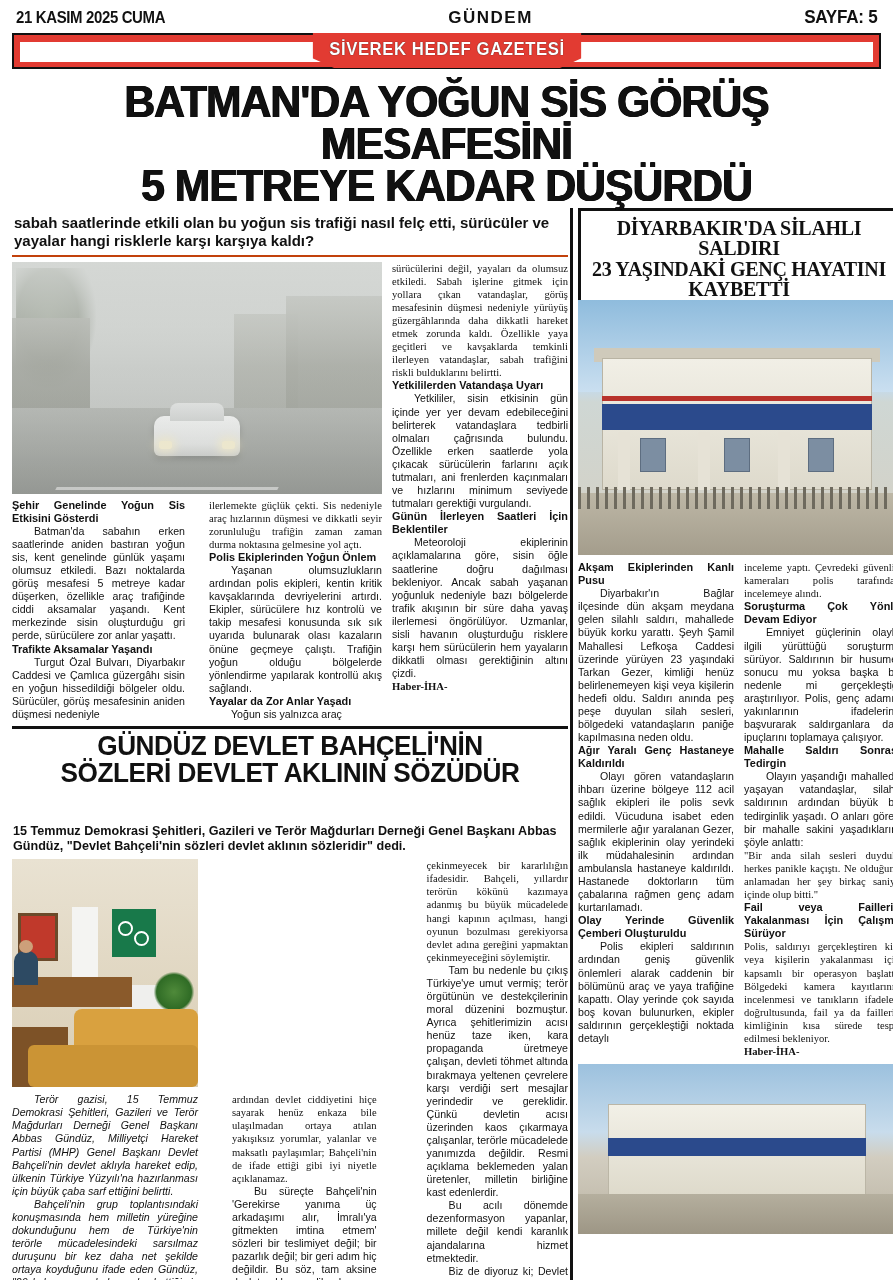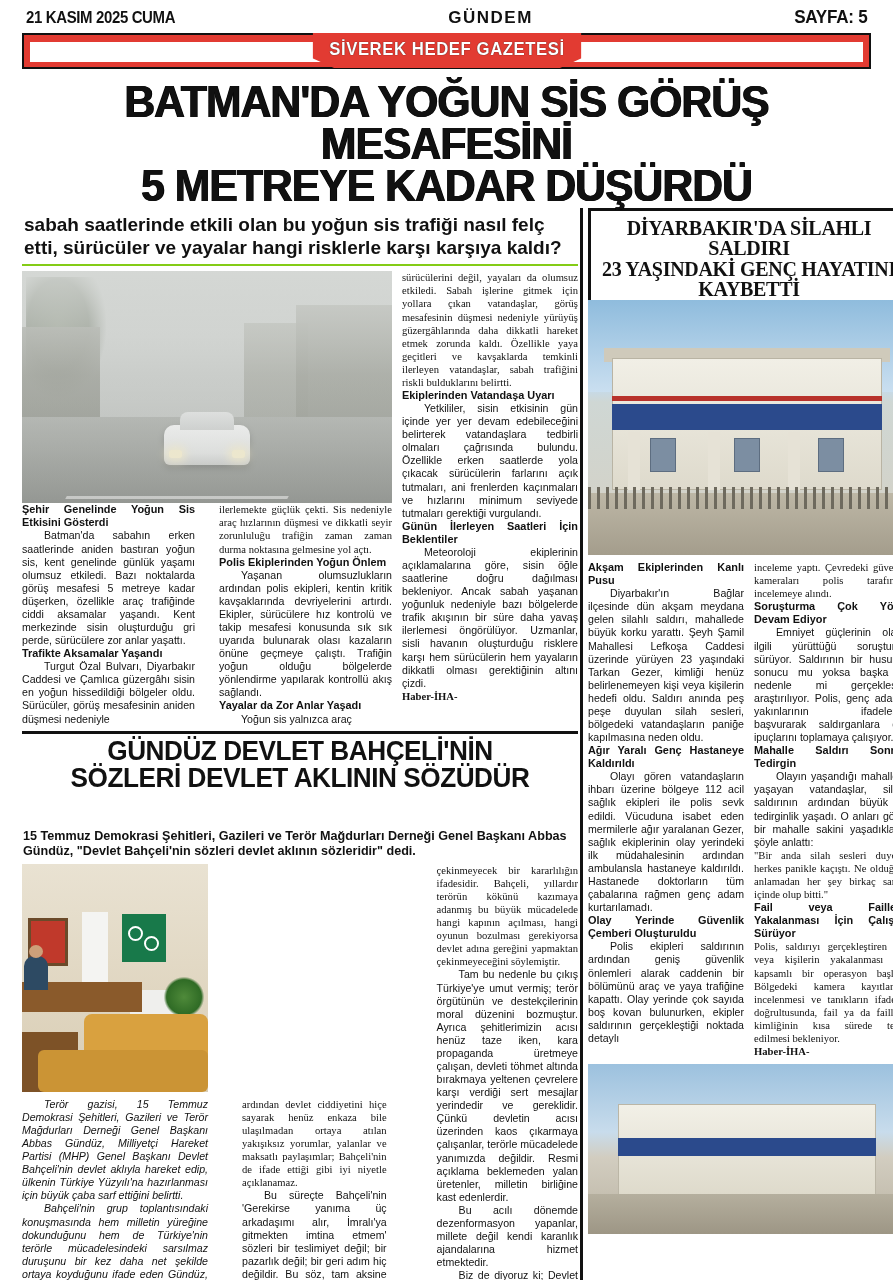--- a/index.html
+++ b/index.html
@@ -4,21 +4,21 @@
 <style>
   * { box-sizing: border-box; }
   html, body { margin:0; padding:0; }
   body {
     width:893px; height:1280px;
     background:#ffffff;
     font-family:"Liberation Sans", sans-serif;
     color:#111;
     overflow:hidden;
   }
-  .page { position:relative; width:893px; height:972px; padding:0 22px; }
+  .page { position:relative; width:893px; height:972px; padding:0 12px; }
 
   
   .masthead {
     display:flex; align-items:flex-end; justify-content:space-between;
     padding:6px 4px 3px 4px;
   }
   .masthead .date {
     font-weight:bold; font-size:17px; letter-spacing:-0.4px;
     font-family:"Liberation Sans Narrow","Liberation Sans",sans-serif;
     transform:scaleX(0.88); transform-origin:left bottom;
@@ -57,23 +57,23 @@
     text-align:center; font-weight:bold;
     font-size:44px; line-height:0.96; letter-spacing:-1px;
     margin:6px 0 0 0; padding:0 2px;
     transform:scaleX(0.97); transform-origin:center;
     font-family:"Liberation Sans Narrow","Liberation Sans",sans-serif;
     text-shadow:0.6px 0 0 #000, -0.6px 0 0 #000;
   }
   .hl-main .l2 { display:block; }
 
   .deck {
-    font-weight:bold; font-size:19px; line-height:1.2;
+    font-weight:bold; font-size:15px; line-height:1.2;
     padding:6px 2px 5px 2px;
-    border-bottom:2px solid #84cc16;
+    border-bottom:2px solid #c2410c;
   }
 
   
   .body-area { display:flex; gap:0; }
   .left-zone { width:556px; }
   .divider-v { width:4px; border-left:3px solid #111; margin:0 5px 0 2px; }
   .right-zone { width:322px; }
 
   
   .photo { position:relative; overflow:hidden; border:0; }
@@ -240,40 +240,40 @@
             <div class="bld-r"></div>
             <div class="road"></div>
             <div class="lane"></div>
             <div class="car">
               <span class="lamp a"></span>
               <span class="lamp b"></span>
             </div>
             <div class="haze"></div>
           </div>
 
-          <div class="cols" style="gap:24px;">
+          <div class="cols" style="margin-top:5px;gap:24px;">
             <div class="col" style="width:180px;">
               <h4>Şehir Genelinde Yoğun Sis Etkisini Gösterdi</h4>
               <p>Batman'da sabahın erken saatlerinde aniden bastıran yoğun sis, kent genelinde günlük yaşamı olumsuz etkiledi. Bazı noktalarda görüş mesafesi 5 metreye kadar düşerken, özellikle araç trafiğinde ciddi aksamalar yaşandı. Kent merkezinde sisin oluşturduğu gri perde, sürücülere zor anlar yaşattı.</p>
               <h4>Trafikte Aksamalar Yaşandı</h4>
               <p>Turgut Özal Bulvarı, Diyarbakır Caddesi ve Çamlıca güzergâhı sisin en yoğun hissedildiği bölgeler oldu. Sürücüler, görüş mesafesinin aniden düşmesi nedeniyle</p>
             </div>
             <div class="col" style="width:180px;">
               <p class="noind">ilerlemekte güçlük çekti. Sis nedeniyle araç hızlarının düşmesi ve dikkatli seyir zorunluluğu trafiğin zaman zaman durma noktasına gelmesine yol açtı.</p>
               <h4>Polis Ekiplerinden Yoğun Önlem</h4>
               <p>Yaşanan olumsuzlukların ardından polis ekipleri, kentin kritik kavşaklarında devriyelerini artırdı. Ekipler, sürücülere hız kontrolü ve takip mesafesi konusunda sık sık uyarıda bulunarak olası kazaların önüne geçmeye çalıştı. Trafiğin yoğun olduğu bölgelerde yönlendirme yapılarak kontrollü akış sağlandı.</p>
               <h4>Yayalar da Zor Anlar Yaşadı</h4>
               <p>Yoğun sis yalnızca araç</p>
             </div>
           </div>
         </div>
 
         <div class="col" style="width:176px;">
           <p class="noind">sürücülerini değil, yayaları da olumsuz etkiledi. Sabah işlerine gitmek için yollara çıkan vatandaşlar, görüş mesafesinin düşmesi nedeniyle yürüyüş güzergâhlarında daha dikkatli hareket etmek zorunda kaldı. Özellikle yaya geçitleri ve kavşaklarda temkinli ilerleyen vatandaşlar, sabah trafiğini riskli bulduklarını belirtti.</p>
-          <h4>Ekiplerinden Vatandaşa Uyarı</h4>
+          <h4>Yetkililerden Vatandaşa Uyarı</h4>
           <p>Yetkililer, sisin etkisinin gün içinde yer yer devam edebileceğini belirterek vatandaşlara tedbirli olmaları çağrısında bulundu. Özellikle erken saatlerde yola çıkacak sürücülerin farlarını açık tutmaları, ani frenlerden kaçınmaları ve hızlarını minimum seviyede tutmaları gerektiği vurgulandı.</p>
           <h4>Günün İlerleyen Saatleri İçin Beklentiler</h4>
           <p>Meteoroloji ekiplerinin açıklamalarına göre, sisin öğle saatlerine doğru dağılması bekleniyor. Ancak sabah yaşanan yoğunluk nedeniyle bazı bölgelerde trafik akışının bir süre daha yavaş ilerlemesi öngörülüyor. Uzmanlar, sisli havanın oluşturduğu risklere karşı hem sürücülerin hem yayaların dikkatli olması gerektiğinin altını çizdi.</p>
           <p class="noind" style="font-weight:bold;">Haber-İHA-</p>
         </div>
       </div>
 
       <div class="sep-h"></div>
       <div class="hl-sub">
         <span>GÜNDÜZ DEVLET BAHÇELİ'NİN</span><br>

